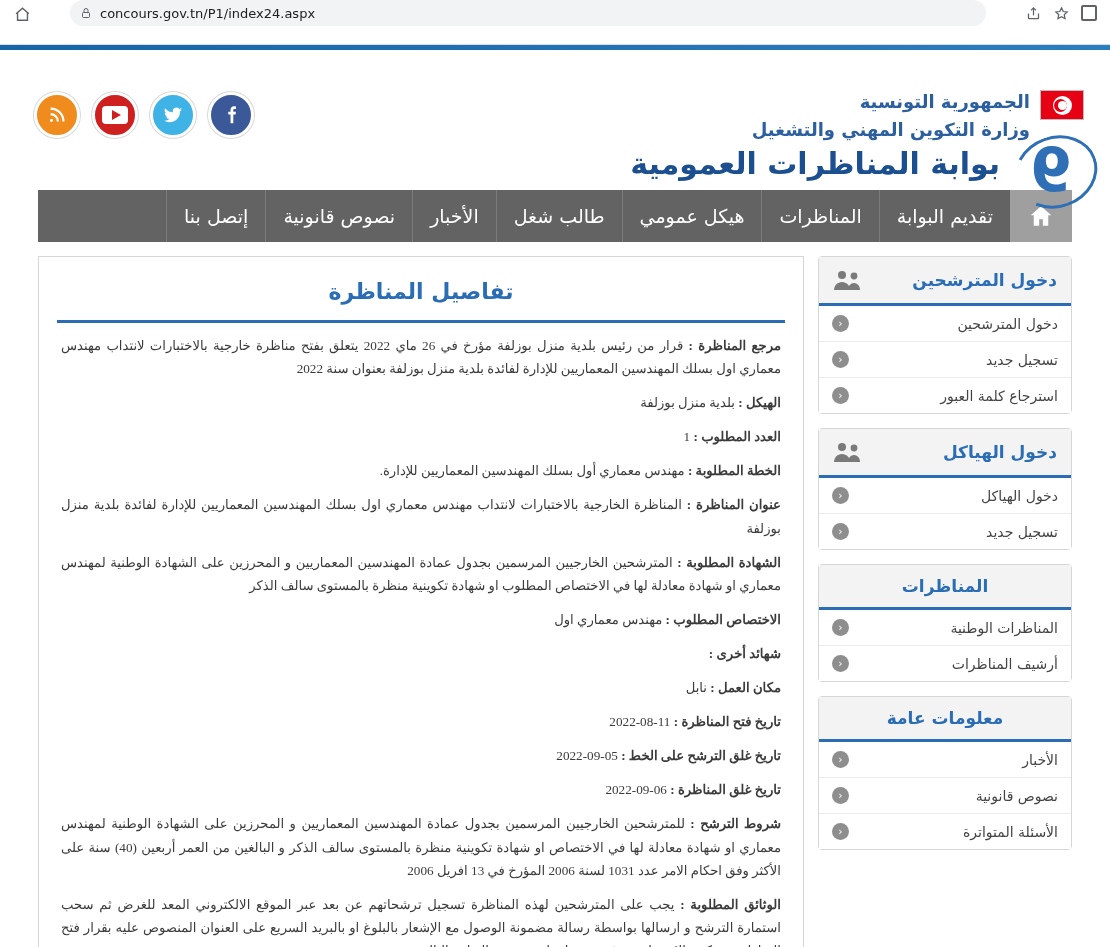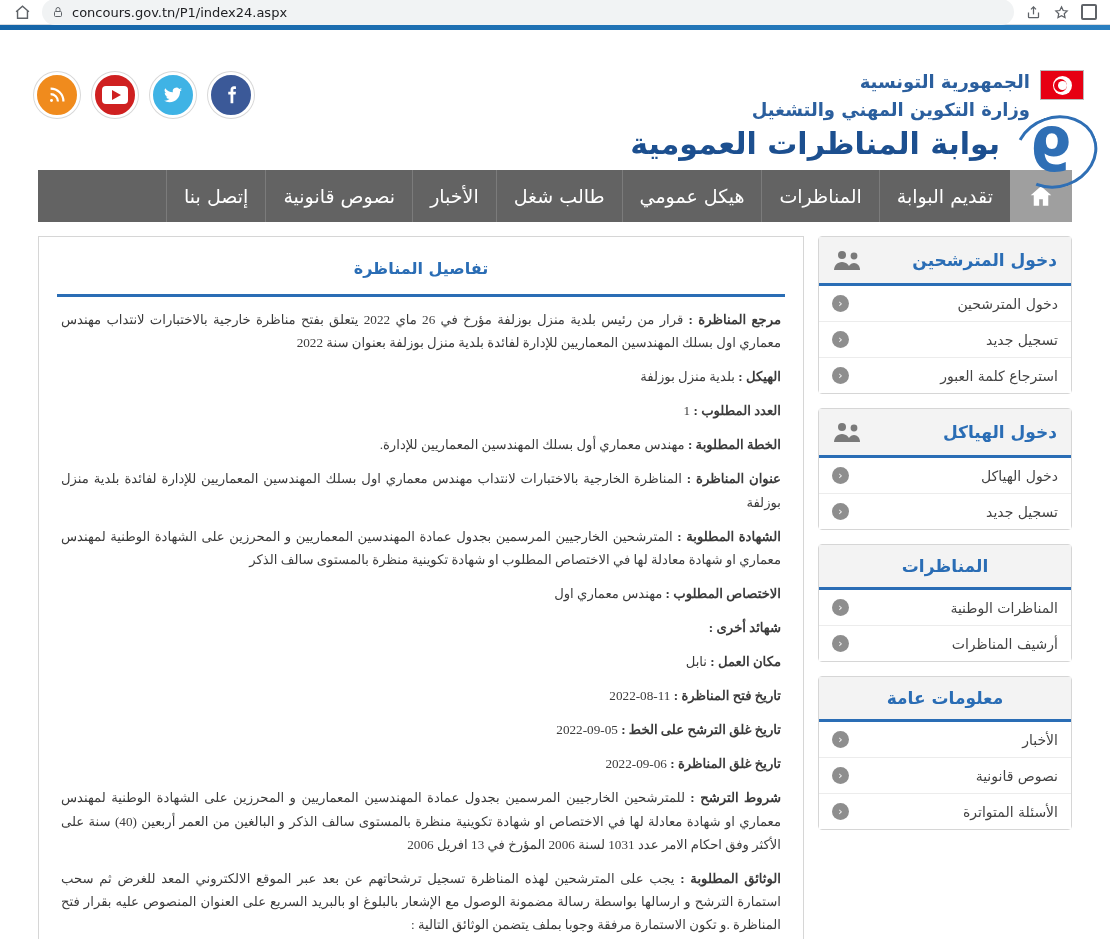--- a/index.html
+++ b/index.html
@@ -5,27 +5,28 @@
   * { box-sizing: border-box; }
   html, body {
     margin: 0; padding: 0;
     width: 1110px; height: 947px;
     font-family: "DejaVu Sans", "Liberation Sans", sans-serif;
     background: #ffffff;
     overflow: hidden;
   }
   
   .browser-bar {
-    height: 25px;
+    height: 45px;
     background: #ffffff;
     border-bottom: 1px solid #dadce0;
     display: flex;
-    align-items: center;
+    align-items: flex-start;
     padding: 0 8px;
     direction: ltr;
+    gap: 28px;
   }
   .nav-ico {
     width: 28px; height: 28px;
     display: flex; align-items: center; justify-content: center;
     color: #5f6368;
     flex: 0 0 auto;
   }
   .omnibox {
     flex: 1 1 auto;
     height: 26px;
@@ -249,21 +250,21 @@
   .main {
     flex: 1 1 auto;
     border: 1px solid #d6d6d6;
     background: #fff;
     min-height: 600px;
     padding: 0 0 20px 0;
   }
   .main-title {
     text-align: center;
     color: #2a6db5;
-    font-size: 16px;
+    font-size: 22px;
     font-weight: bold;
     padding: 22px 0 16px 0;
     border-bottom: 3px solid #2a6db5;
     margin: 0 18px;
   }
   .detail {
     padding: 0 22px;
   }
   .row {
     padding: 11px 0 0 0;

